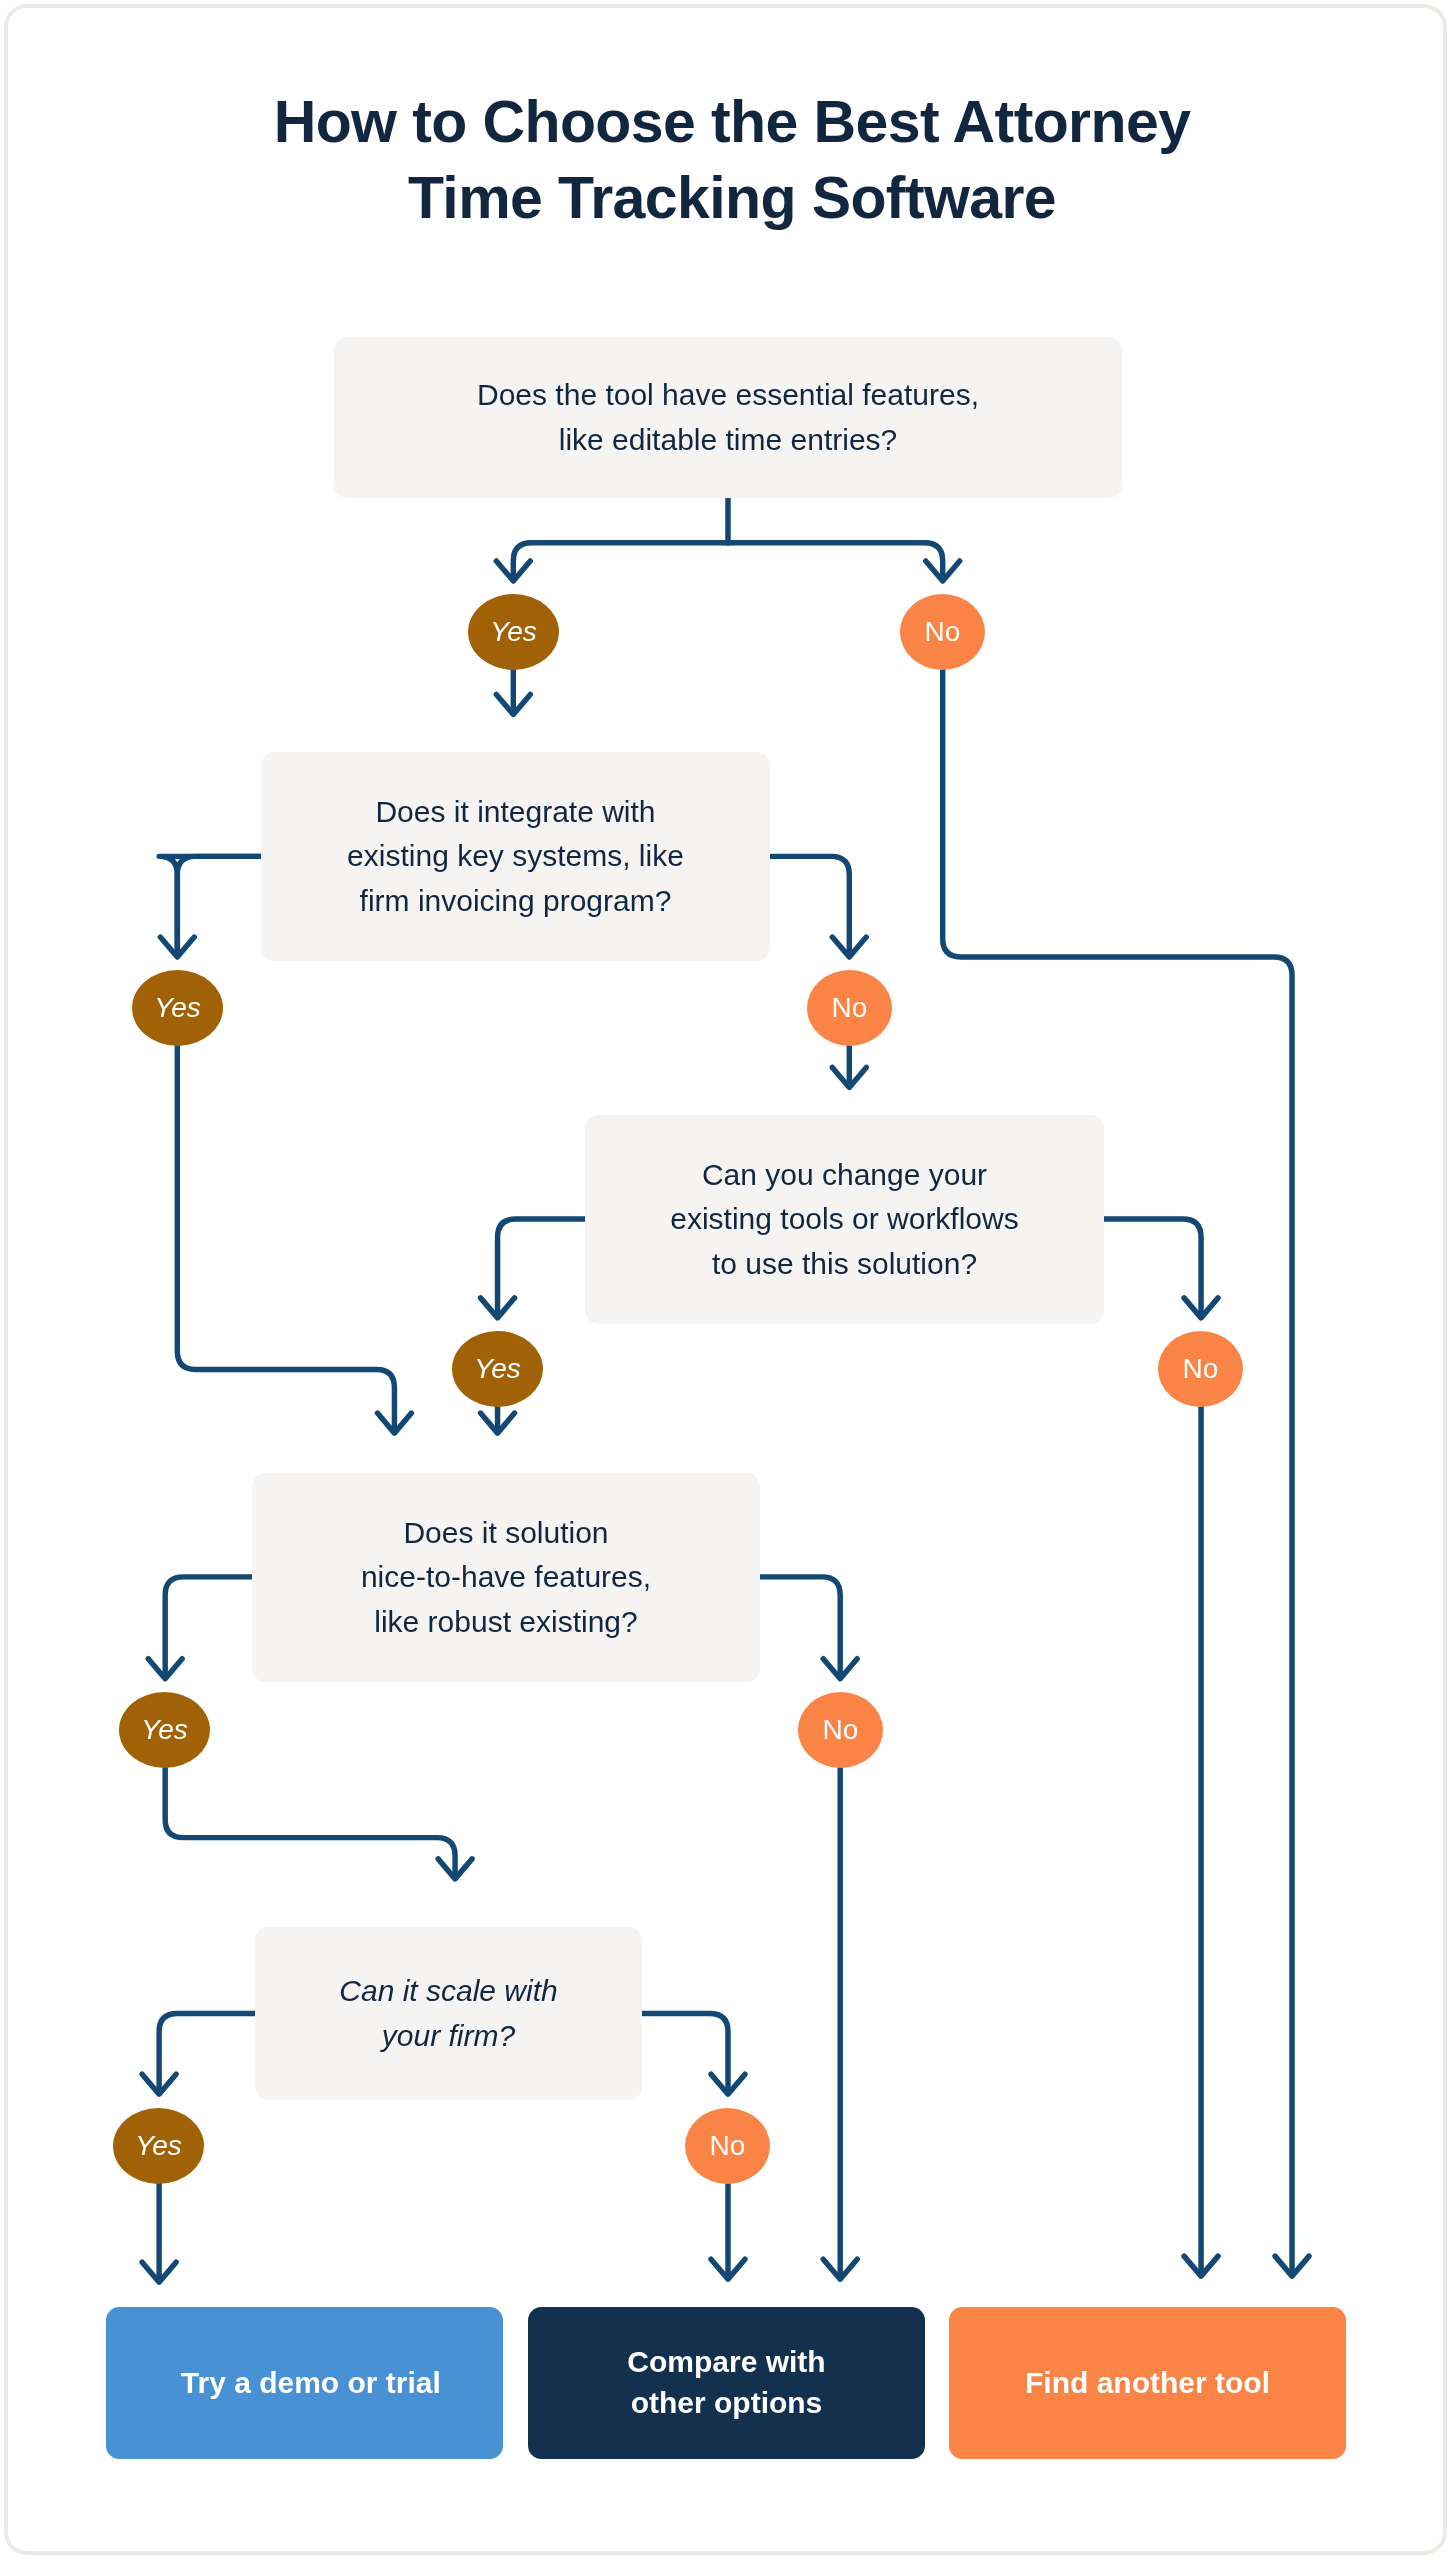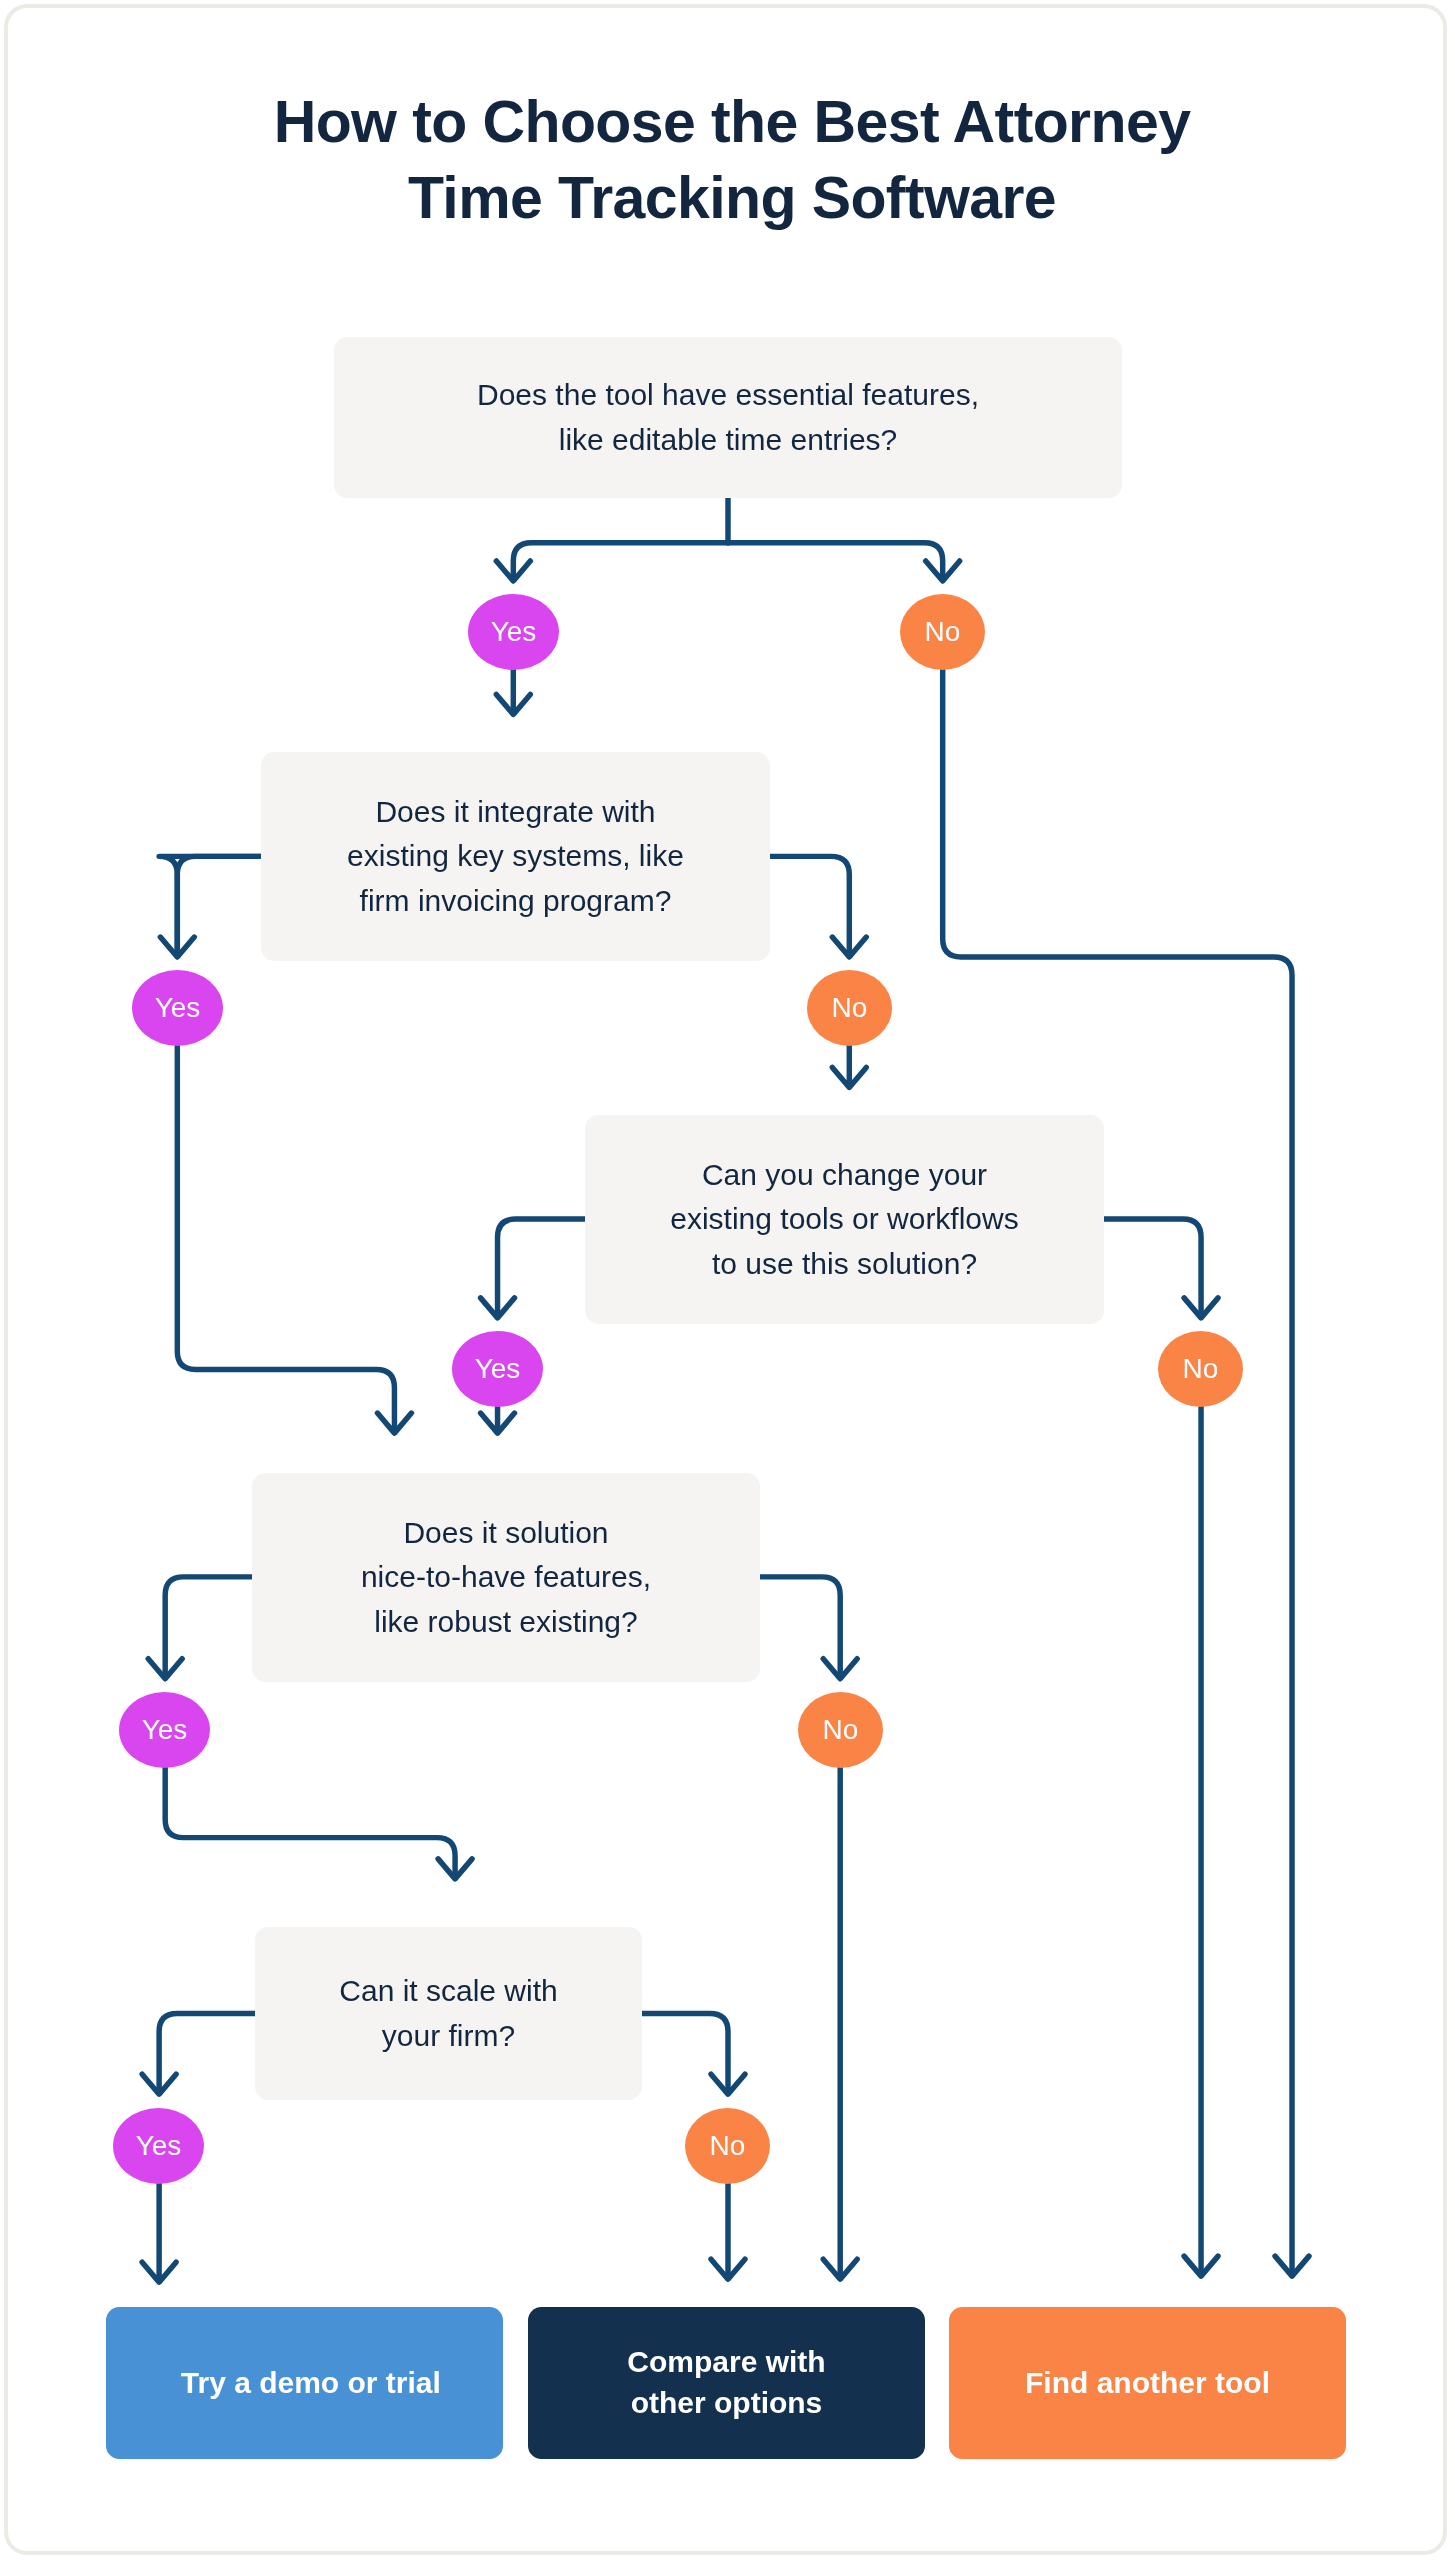--- a/index.html
+++ b/index.html
@@ -77,21 +77,21 @@
     position:absolute;
     border-radius:50%;
     display:flex;
     align-items:center;
     justify-content:center;
     color:#ffffff;
     font-size:28px;
     font-weight:400;
     line-height:1;
   }
-  .badge.yes{background:#d946ef;}
+  .badge.yes{background:#a16207;font-style:italic;}
   .badge.no{background:#f98445;}
 
   
   .obox{
     position:absolute;
     border-radius:13.3px;
     display:flex;
     align-items:center;
     justify-content:center;
     text-align:center;
@@ -211,21 +211,21 @@
   </div>
 
   <div class="qbox" style="left:252px; top:1473px; width:508px; height:209px;">
     <span class="txt">
       <span class="l">Does it solution</span>
       <span class="l">nice-to-have features,</span>
       <span class="l">like robust existing?</span>
     </span>
   </div>
 
-  <div class="qbox" style="left:255px; top:1927px; width:387px; height:173px;">
+  <div class="qbox" style="left:255px; top:1927px; width:387px; height:173px;font-style:italic;">
     <span class="txt">
       <span class="l">Can it scale with</span>
       <span class="l">your firm?</span>
     </span>
   </div>
 
   <div class="badge yes" style="left:468px; top:594px; width:91px; height:76px;">
     <span>Yes</span>
   </div>
   <div class="badge no" style="left:900px; top:594px; width:85px; height:76px;">

